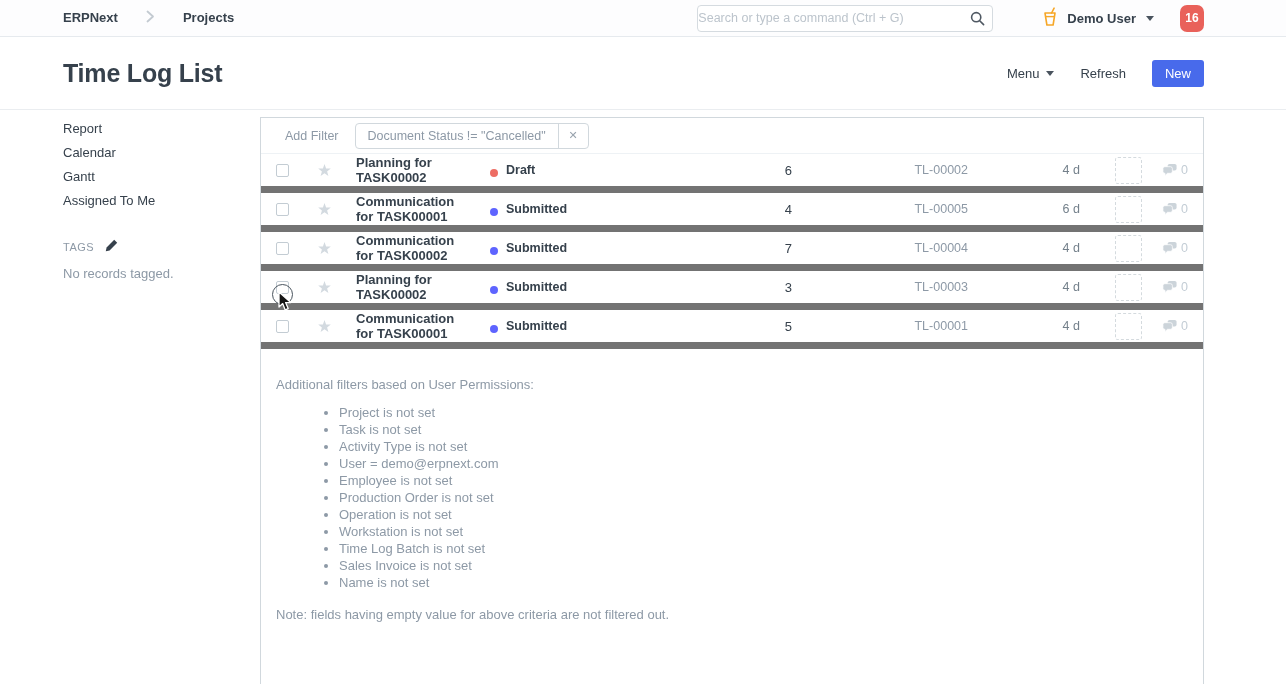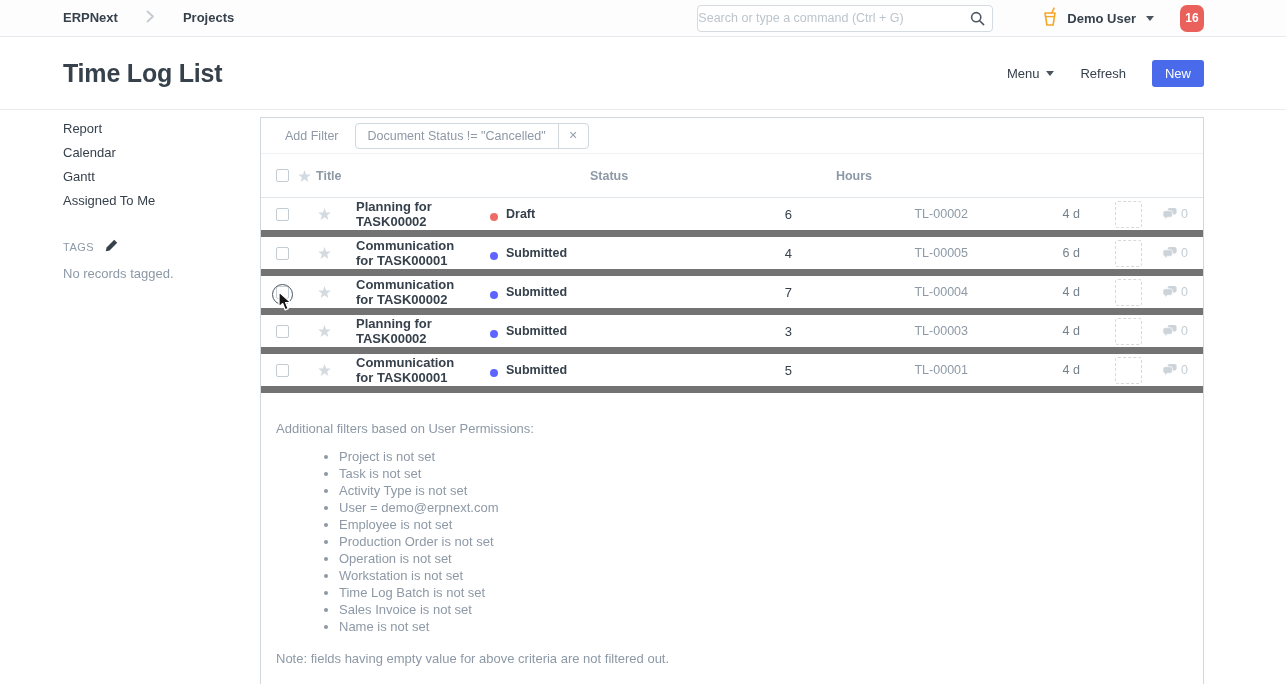--- a/index.html
+++ b/index.html
@@ -150,35 +150,20 @@
   <main class="list-container">
 
     <div class="filter-area">
       <span class="add-filter">Add Filter</span>
       <div class="filter-chip">
         <span class="chip-label">Document Status != "Cancelled"</span>
         <span class="chip-x">✕</span>
       </div>
     </div>
 
-    <div class="grid-row list-header">
-      <span class="cb"></span>
-      <span class="star-cell">
-        <svg width="13" height="12" viewBox="0 0 13 12">
-            <path d="M6.5 0 L8.1 4.4 L12.8 4.6 L9.1 7.4 L10.4 11.9 L6.5 9.3 L2.6 11.9 L3.9 7.4 L0.2 4.6 L4.9 4.4 Z" fill="#d3dae0"></path>
-          </svg>
-      </span>
-      <span>Title</span>
-      <span>Status</span>
-      <span class="cell-hours">Hours</span>
-      <span></span>
-        <span></span>
-        <span></span>
-        <span></span>
-    </div>
 
     <div class="grid-row list-row">
       <span class="cb"></span>
       <span class="star-cell">
           <svg width="13" height="12" viewBox="0 0 13 12">
             <path d="M6.5 0 L8.1 4.4 L12.8 4.6 L9.1 7.4 L10.4 11.9 L6.5 9.3 L2.6 11.9 L3.9 7.4 L0.2 4.6 L4.9 4.4 Z" fill="#d3dae0"></path>
           </svg>
         </span>
       <span class="row-title">Planning for TASK00002</span>
       <span class="cell-status">

